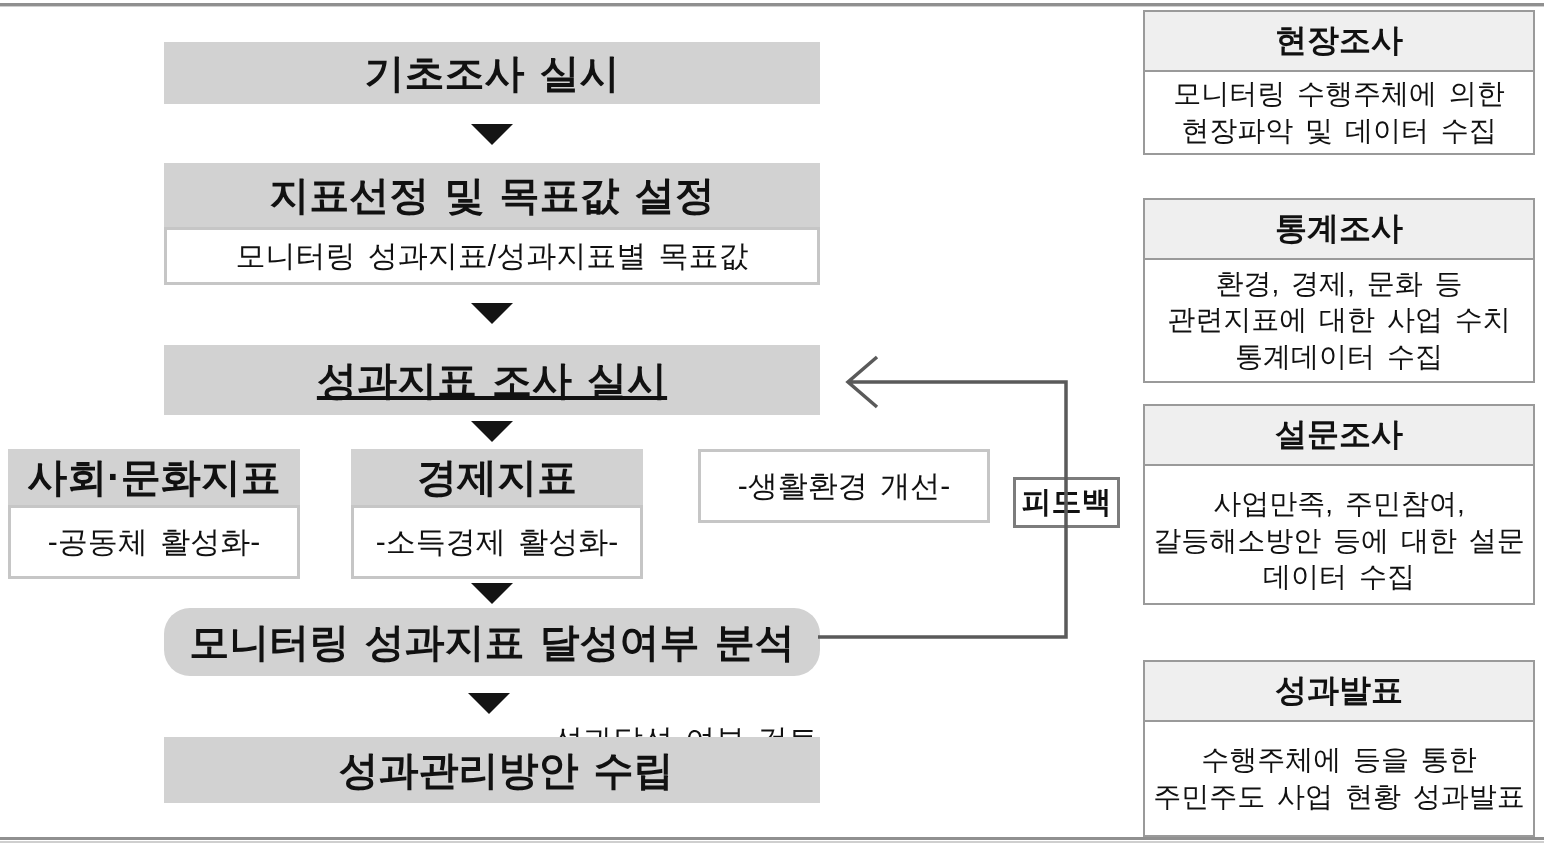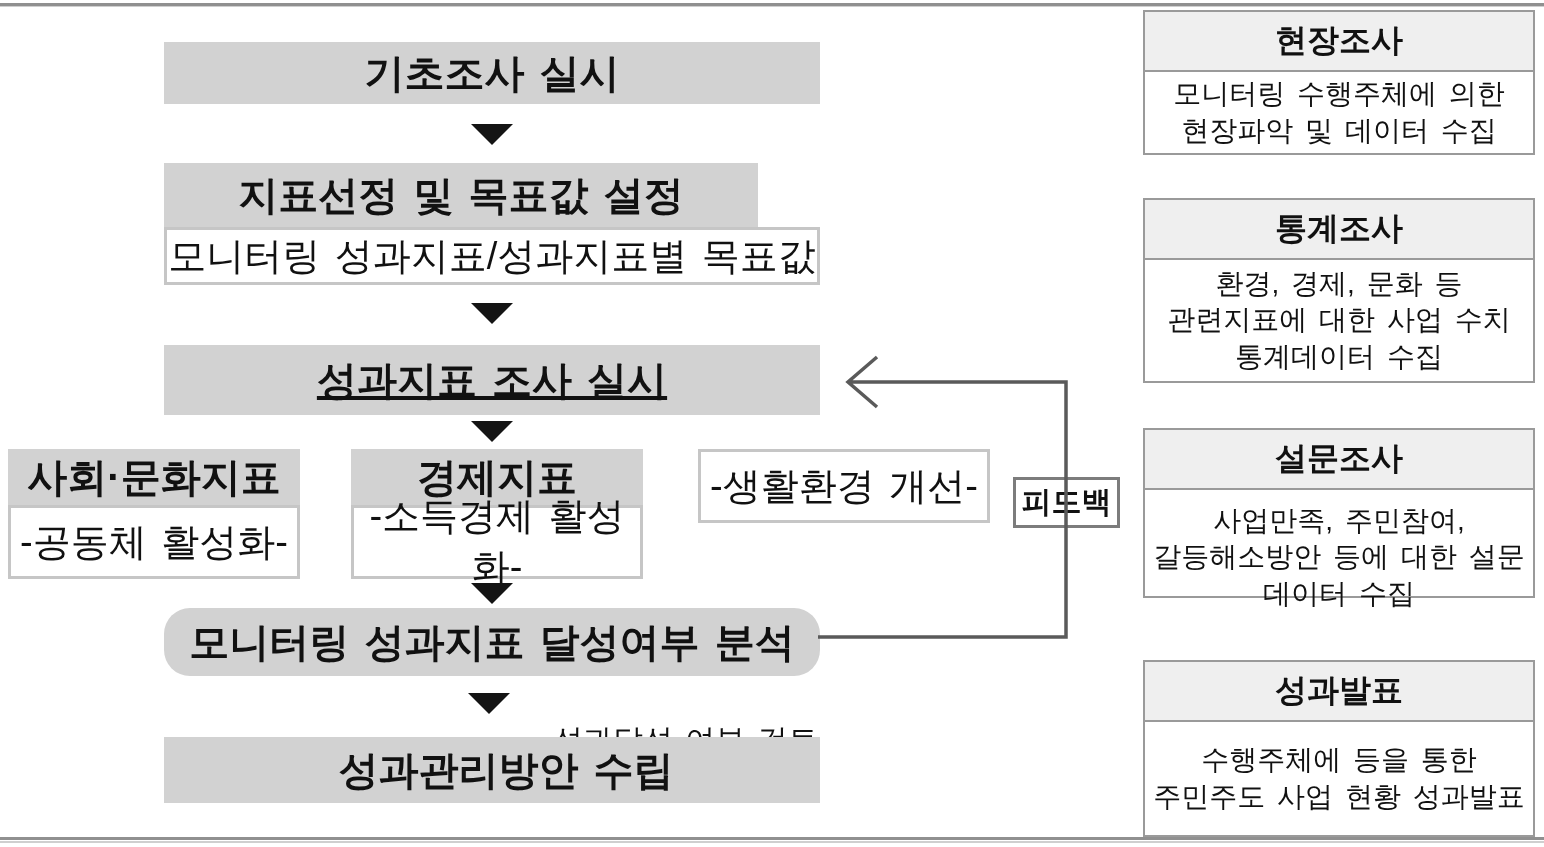--- a/index.html
+++ b/index.html
@@ -22,21 +22,21 @@
   .abs{position:absolute;box-sizing:border-box;}
   .rule{left:0;width:1544px;}
   .flowbox{
     background:var(--flow-box-bg);
     display:flex;align-items:center;justify-content:center;
     font-size:40px;font-weight:700;text-align:center;
   }
   .subbox{
     background:#ffffff;border:3px solid var(--sub-border);
     display:flex;align-items:center;justify-content:center;
-    font-size:38px;font-weight:400;text-align:center;
+    font-size:30px;font-weight:400;text-align:center;
   }
   .tri{
     width:0;height:0;
     border-left:21px solid transparent;border-right:21px solid transparent;
     border-top:21px solid var(--arrow-color);
   }
   .note{
     font-size:30px;font-weight:400;display:flex;align-items:center;margin-top:36px;
   }
   .rcard{
@@ -70,21 +70,21 @@
   <div class="abs rule" style="top:6px;height:1px;background:var(--rule-light);"></div>
   <div class="abs rule" style="top:837px;height:3px;background:var(--rule-dark);"></div>
   <div class="abs rule" style="top:841px;height:2px;background:var(--rule-light);"></div>
 
   <div class="abs flowbox" style="left:164px;top:42px;width:656px;height:62px;">
     <span>기초조사 실시</span>
   </div>
 
   <div class="abs tri" style="left:471px;top:124px;"></div>
 
-  <div class="abs flowbox" style="left:164px;top:163px;width:594px;height:64px;">
+  <div class="abs flowbox" style="left:164px;top:163px;width:656px;height:64px;">
     <span>지표선정 및 목표값 설정</span>
   </div>
   <div class="abs subbox" style="left:164px;top:227px;width:656px;height:58px;">
     <span>모니터링 성과지표/성과지표별 목표값</span>
   </div>
 
   <div class="abs tri" style="left:471px;top:303px;"></div>
 
   <div class="abs flowbox" style="left:164px;top:345px;width:656px;height:70px;text-decoration:underline;">
     <span>성과지표 조사 실시</span>
@@ -148,21 +148,21 @@
   </div>
 
   <div class="abs rcard" style="top:10px;height:145px;">
     <div class="rhead">
       <span>현장조사</span>
     </div>
     <div class="rbody">모니터링 수행주체에 의한
 현장파악 및 데이터 수집</div>
   </div>
 
-  <div class="abs rcard" style="top:428px;height:170px;gap:13px;">
+  <div class="abs rcard" style="top:404px;height:201px;gap:13px;">
     <div class="rhead">
       <span>설문조사</span>
     </div>
     <div class="rbody">사업만족, 주민참여,
 갈등해소방안 등에 대한 설문
 데이터 수집</div>
   </div>
 
   <div class="abs rcard" style="top:660px;height:177px;">
     <div class="rhead">

